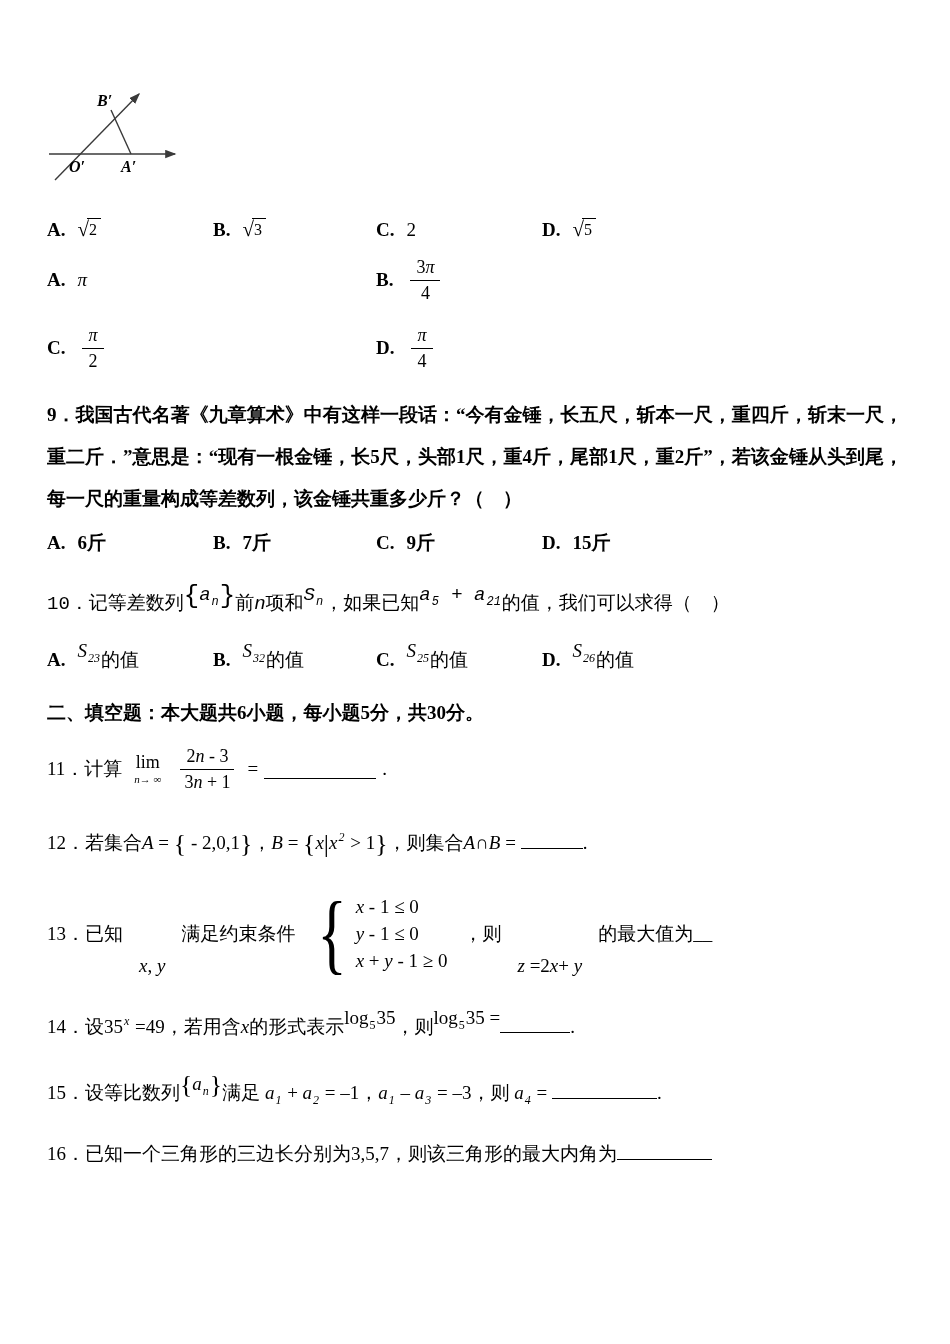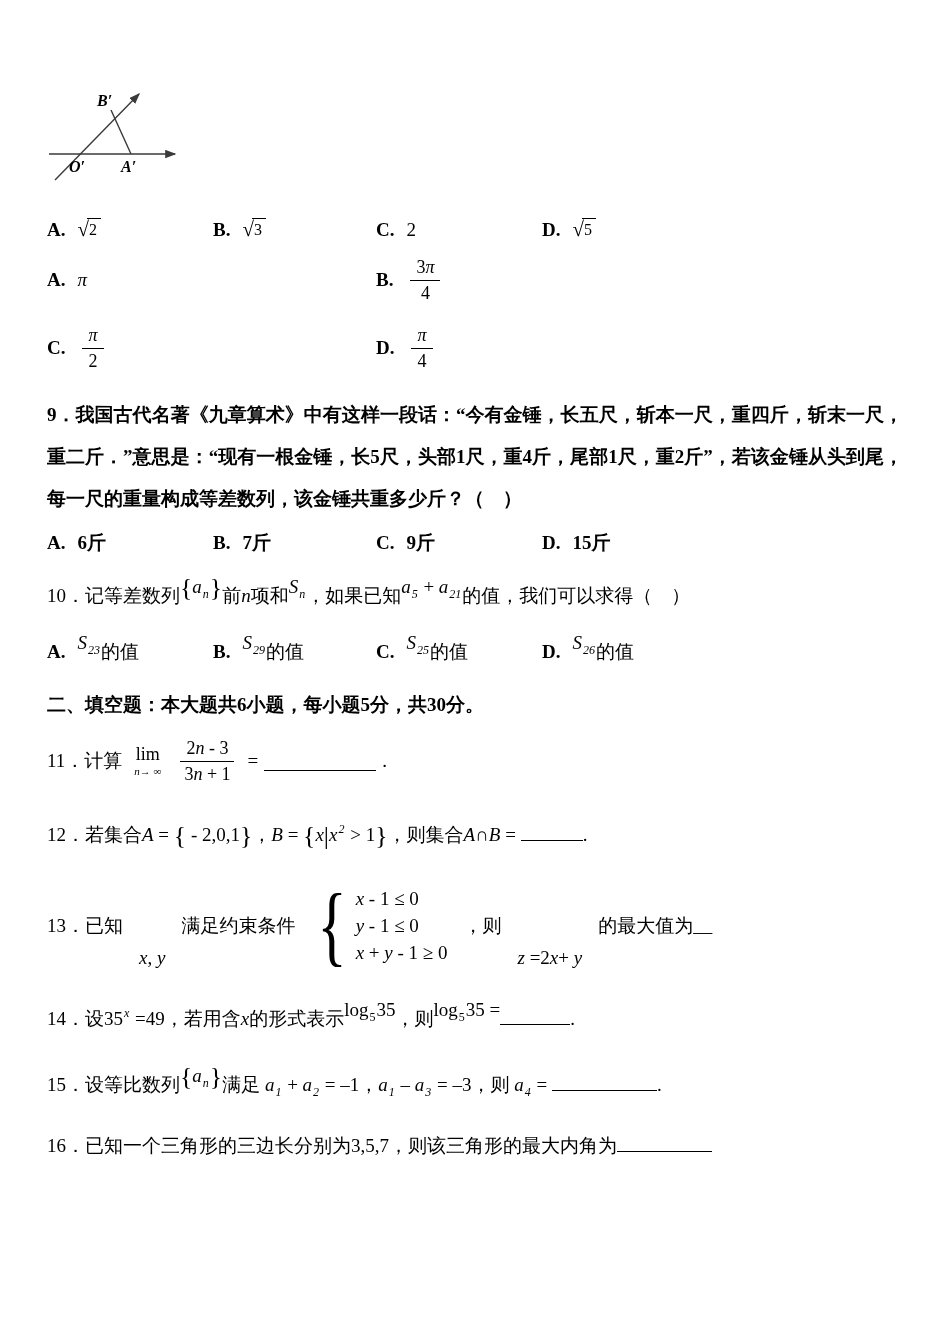--- a/index.html
+++ b/index.html
@@ -30,21 +30,21 @@
   .opt-value{display:inline-flex;align-items:center;}
   .boldval .opt-value{font-weight:700;}
 
   
   .q7row{margin-top:24px;height:36px;}
   .q8text{margin-top:22px;}
   .q8row1{margin-top:6px;height:52px;}
   .q8row2{margin-top:16px;height:52px;}
   .q9text{margin-top:20px;}
   .q9opts{margin-top:8px;height:30px;}
-  .q10line{margin-top:16px;line-height:44px;}
+  .q10line{margin-top:24px;line-height:44px;font-family:Liberation Mono, monospace;}
   .q10opts{margin-top:14px;height:36px;}
   .sec2{margin-top:20px;}
   .q11{margin-top:12px;height:58px;}
   .q12{margin-top:24px;line-height:42px;}
   .q13{margin-top:16px;height:104px;}
   .q14{margin-top:16px;line-height:50px;}
   .q15{margin-top:18px;line-height:42px;}
   .q16{margin-top:18px;line-height:40px;}
   .sec3{margin-top:10px;}
 
@@ -197,21 +197,21 @@
     <span class="opt">
       <span class="opt-label">A.</span>
       <span class="opt-value">
           <span class="m-raise"><span class="m-i">S</span><span class="m-sub">23</span></span>
           <span class="m-t">的值</span>
         </span>
     </span>
     <span class="opt">
       <span class="opt-label">B.</span>
       <span class="opt-value">
-          <span class="m-raise"><span class="m-i">S</span><span class="m-sub">29</span></span>
+          <span class="m-raise"><span class="m-i">S</span><span class="m-sub">32</span></span>
           <span class="m-t">的值</span>
         </span>
     </span>
     <span class="opt">
       <span class="opt-label">C.</span>
       <span class="opt-value">
           <span class="m-raise"><span class="m-i">S</span><span class="m-sub">25</span></span>
           <span class="m-t">的值</span>
         </span>
     </span>

